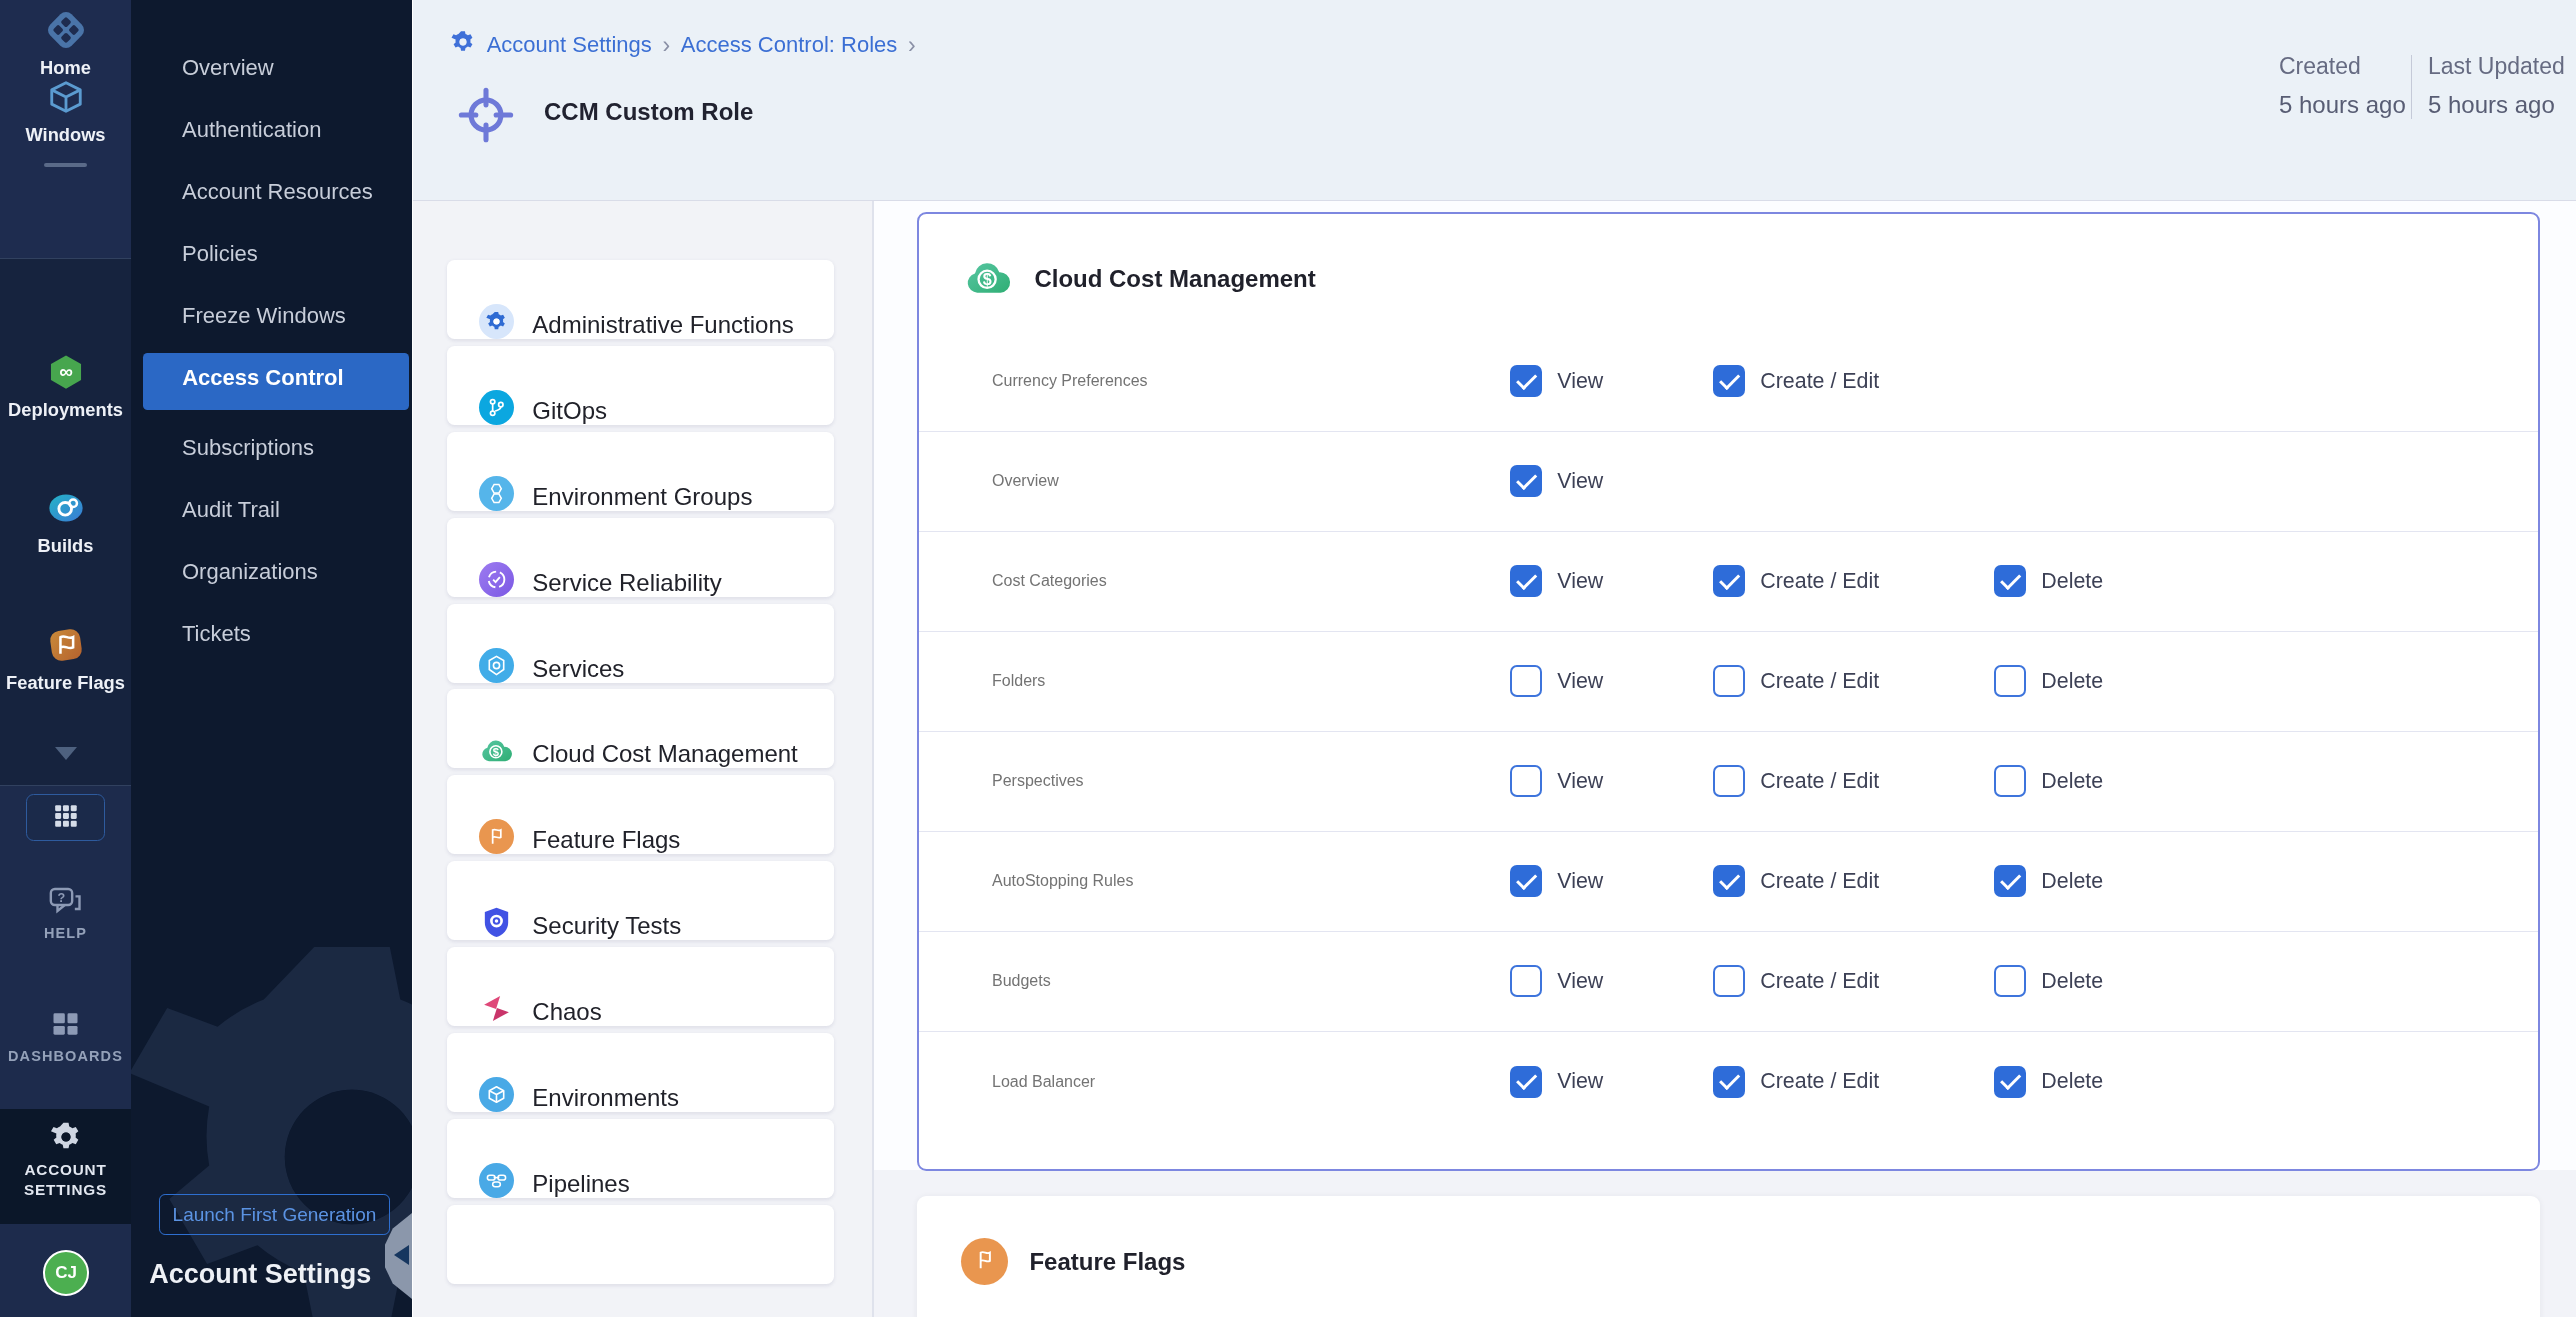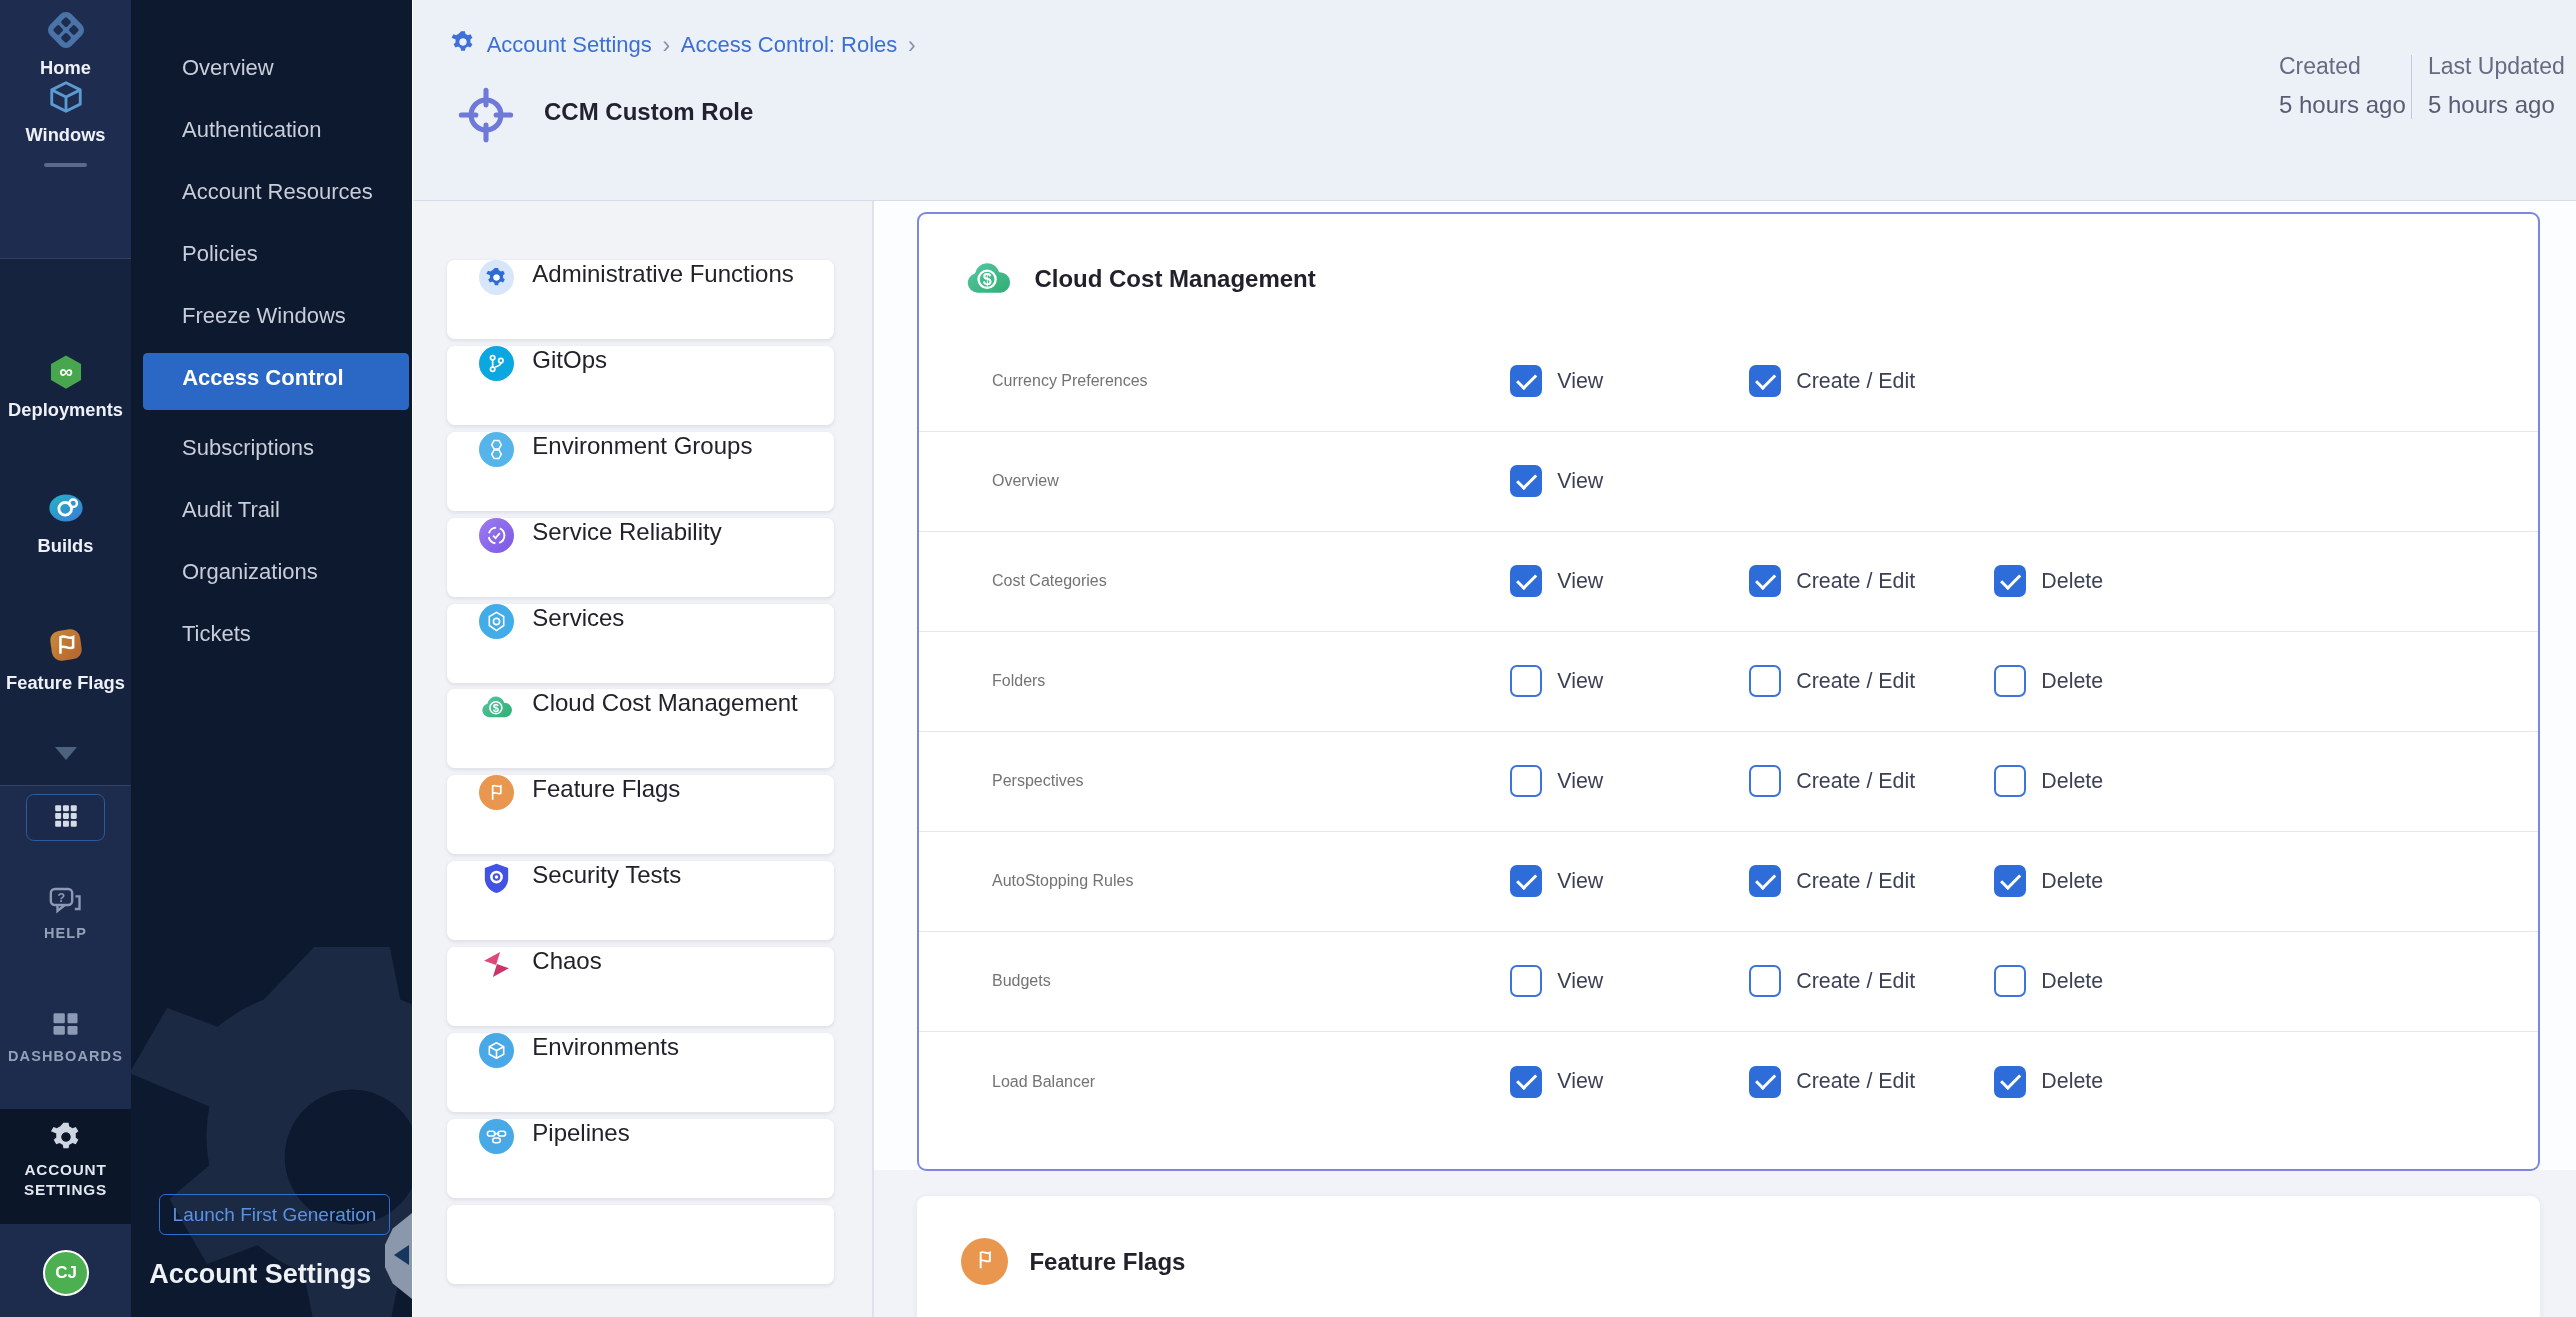--- a/index.html
+++ b/index.html
@@ -55,42 +55,42 @@
   .title-ic svg{width:58px;height:58px;color:#6e79d8}
   .page-title{position:absolute;left:131px;top:98px;font-size:24px;font-weight:600;color:#212230}
   .meta{position:absolute;top:53px;font-size:23px;color:#666b82}
   .meta .val{margin-top:10.7px;font-size:24px;color:#585d74}
   .meta-created{left:1866px}
   .meta-updated{left:2015px}
   .meta-div{position:absolute;left:1998px;top:55px;width:0.8px;height:64px;background:#c5cad8}
 
   
   .middle{position:absolute;left:413px;top:201px;width:460px;height:1117px;background:#f2f3f7;overflow:hidden;z-index:1;padding-top:59px}
-  .res-card{width:387px;height:79px;margin:0 0 6.9px 34px;background:#fff;border-radius:7.6px;box-shadow:0 1.5px 3.8px rgba(79,86,128,.12);display:flex;align-items:flex-start;padding-left:32px;gap:18.3px;cursor:pointer}
+  .res-card{width:387px;height:79px;margin:0 0 6.9px 34px;background:#fff;border-radius:7.6px;box-shadow:0 1.5px 3.8px rgba(79,86,128,.12);display:flex;align-items:flex-end;padding-left:32px;gap:18.3px;cursor:pointer}
   .res-ic{width:35px;height:35px;border-radius:50%;display:flex;align-items:center;justify-content:center;flex:none}
   .res-ic svg{width:23px;height:23px;display:block}
   .res-ic.nobg{background:none!important;border-radius:0}
   .res-ic.nobg svg{width:35px;height:35px}
   .res-ic.grad-purple{background:linear-gradient(135deg,#9d7bf0,#7b58e4)}
   .res-label{font-size:24px;color:#21222a}
   .vline{position:absolute;left:872px;top:201px;width:1.5px;height:1117px;background:#dfe2ec;z-index:3}
 
   
   .main{position:absolute;left:873px;top:201px;width:1703px;height:1117px;background:#fcfdff;z-index:1}
   .main-lower{position:absolute;left:0;top:969px;width:1703px;height:147px;background:#f2f3f8}
   .panel{position:absolute;left:44px;top:10.7px;width:1623px;height:959px;background:#fff;border:2.3px solid #7d87e0;border-radius:9.2px}
   .sec-head{position:absolute;left:44px;top:42px;display:flex;align-items:center;gap:21.4px}
   .sec-head .ic svg{width:50px;height:43px}
   .sec-title{font-size:24px;font-weight:bold;color:#20212b}
   .perm-rows{position:absolute;left:0;right:0;top:118px}
   .perm-row{height:100px;border-bottom:0.8px solid #e3e5f1;position:relative}
   .perm-row:last-child{border-bottom:none}
   .perm-name{position:absolute;left:73px;top:0;height:100%;display:flex;align-items:center;font-size:16px;color:#737373}
   .chk{position:absolute;top:0;height:100%;display:flex;align-items:center;gap:15.3px}
-  .chk.c0{left:591px}.chk.c1{left:830px}.chk.c2{left:1075px}
+  .chk.c0{left:591px}.chk.c1{left:794px}.chk.c2{left:1075px}
   .cb{width:32px;height:32px;border-radius:6.9px;flex:none;position:relative;cursor:pointer}
   .cb.on{background:#2e6cd9}
   .cb.on::after{content:"";position:absolute;left:6.9px;top:8.4px;width:16px;height:7.6px;border-left:3.1px solid #fff;border-bottom:3.1px solid #fff;transform:rotate(-45deg)}
   .cb.off{background:#fff;border:2.3px solid #3d74dc}
   .cb-label{font-size:21.4px;color:#3d4156}
   .ff-card{position:absolute;left:44px;top:995px;width:1623px;height:306px;background:#fff;border-radius:9.2px;box-shadow:0 1.5px 6.1px rgba(40,41,61,.07)}
   .ff-ic{width:47px;height:47px;border-radius:50%;background:#e9964f;display:flex;align-items:center;justify-content:center}
   .ff-ic svg{width:26px;height:26px}
   .ff-head{position:absolute;left:44px;top:42px;display:flex;align-items:center;gap:21.4px}
 </style>

